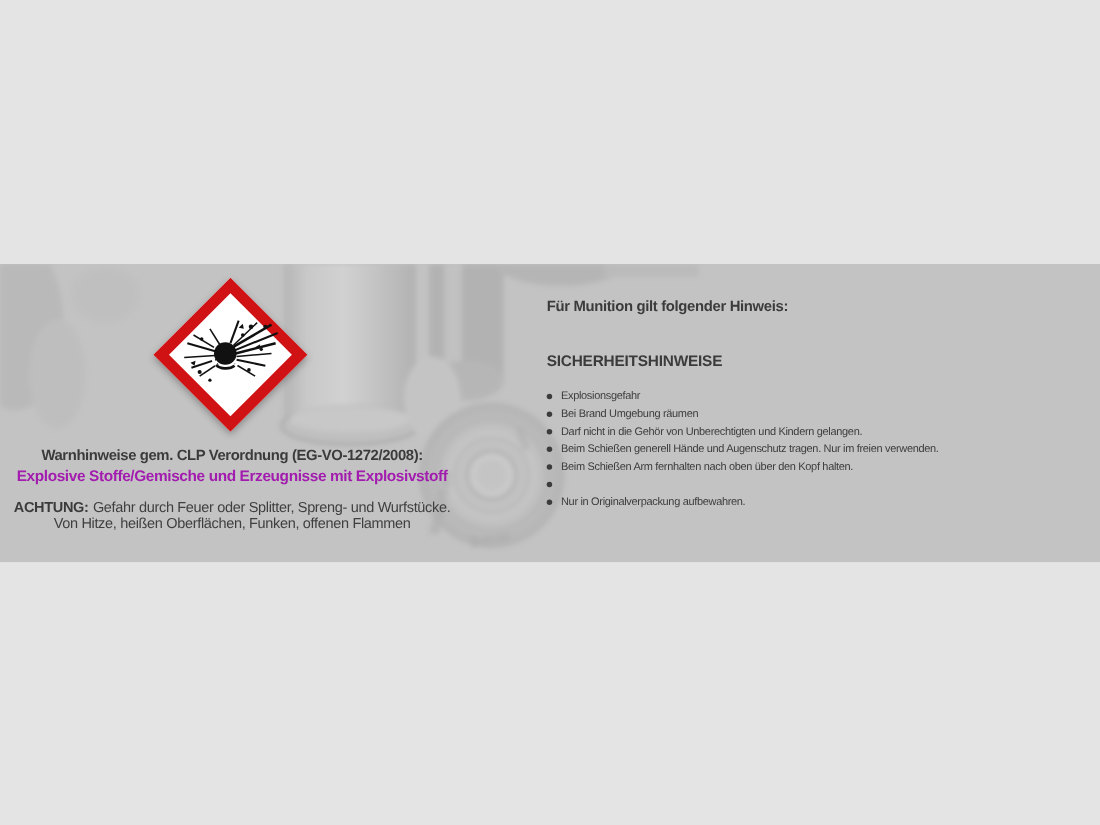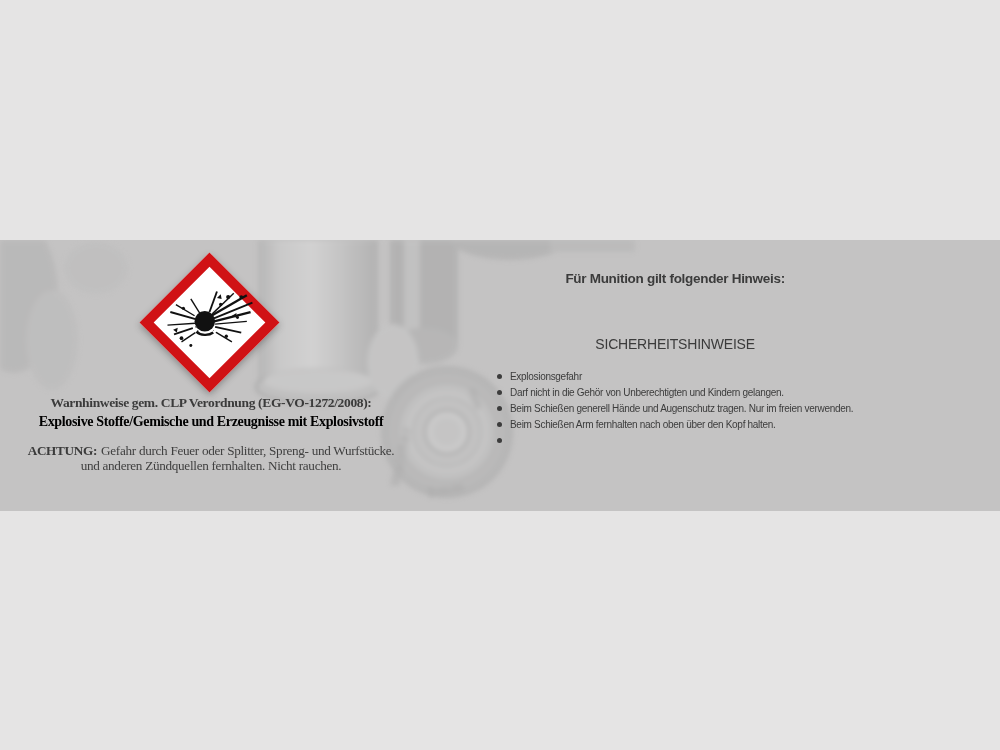--- a/index.html
+++ b/index.html
@@ -29,32 +29,32 @@
   }
   
   .clp{
     position:absolute;left:0;top:404px;width:422px;
     text-align:center;color:#3b3b3b;
   }
   .clp-title{
     font-size:13.5px;font-weight:bold;letter-spacing:-.35px;white-space:nowrap;
   }
   .clp-hazard{
-    font-size:14px;font-weight:bold;color:#000000;letter-spacing:-.35px;
+    font-size:14px;font-weight:bold;color:#a21caf;letter-spacing:-.35px;
     white-space:nowrap;margin-top:3px;
   }
   .clp-attention{
     margin-top:13px;font-size:13.2px;line-height:15px;letter-spacing:-.3px;color:#3f3f3f;
   }
   .clp-attention .signal{font-weight:bold;margin-right:4px;color:#3b3b3b;}
   .clp-attention div{white-space:nowrap;}
   
-  .safety{position:absolute;left:497px;top:271px;color:#3b3b3b;text-align:center;}
+  .safety{position:absolute;left:497px;top:271px;color:#3b3b3b;}
   .safety-intro{font-size:13.5px;font-weight:bold;letter-spacing:-.3px;white-space:nowrap;}
-  .safety-heading{font-size:14px;font-weight:normal;letter-spacing:-.2px;margin-top:50px;white-space:nowrap;}
+  .safety-heading{font-size:14px;font-weight:bold;letter-spacing:-.2px;margin-top:34px;white-space:nowrap;}
   .safety-list{list-style:none;margin:16px 0 0 0;padding:0;}
   .safety-list li{
     display:flex;align-items:center;height:16.1px;
     font-size:10px;letter-spacing:-.3px;color:#3c3c3c;white-space:nowrap;
   }
   .bullet-dot{
     flex:0 0 auto;width:5px;height:5px;border-radius:50%;
     background:#3c3c3c;margin-right:8px;
   }
 </style>
@@ -100,51 +100,59 @@
       <circle cx="447" cy="192" r="66" fill="url(#gB)"></circle>
       <circle cx="447" cy="192" r="50" fill="none" stroke="#a8a8a8" stroke-width="2.5"></circle>
       <circle cx="447" cy="192" r="34" fill="#c2c2c2" stroke="#adadad" stroke-width="2"></circle>
       <circle cx="447" cy="192" r="22" fill="#d0d0d0" stroke="#9f9f9f" stroke-width="2.5"></circle>
       <circle cx="447" cy="192" r="14" fill="#c6c6c6"></circle>
       <text x="399" y="247" font-size="14" letter-spacing="1.5" transform="rotate(-78 399 247)">Walther</text>
       <text x="428" y="258" font-size="15" letter-spacing="1" transform="rotate(-10 428 258)">9mm</text>
       <text x="468" y="150" font-size="12" transform="rotate(70 468 150)">mm</text>
     </svg>
 
-    <div class="clp" style="position:absolute;left:0;top:155px;font-family:Liberation Serif, serif;">
+    <div class="clp" style="position:absolute;left:0;top:166px;">
       <div class="clp-title">Warnhinweise gem. CLP Verordnung (EG-VO-1272/2008):</div>
       <div class="clp-hazard">Explosive Stoffe/Gemische und Erzeugnisse mit Explosivstoff</div>
       <div class="clp-attention">
         <div><span class="signal">ACHTUNG:</span><span>Gefahr durch Feuer oder Splitter, Spreng- und Wurfstücke.</span></div>
-        <div>und anderen Zündquellen fernhalten. Nicht rauchen.</div>
+        <div>Von Hitze, heißen Oberflächen, Funken, offenen Flammen</div>
       </div>
     </div>
 
     <div class="safety" style="position:absolute;left:497px;top:31px;">
       <div class="safety-intro">Für Munition gilt folgender Hinweis:</div>
       <div class="safety-heading">SICHERHEITSHINWEISE</div>
       <ul class="safety-list">
         <li>
             <span class="bullet-dot"></span>
             <span>Explosionsgefahr</span>
+          </li>
+        <li>
+            <span class="bullet-dot"></span>
+            <span>Bei Brand Umgebung räumen</span>
           </li>
         <li>
             <span class="bullet-dot"></span>
             <span>Darf nicht in die Gehör von Unberechtigten und Kindern gelangen.</span>
           </li>
         <li>
             <span class="bullet-dot"></span>
             <span>Beim Schießen generell Hände und Augenschutz tragen. Nur im freien verwenden.</span>
           </li>
         <li>
             <span class="bullet-dot"></span>
             <span>Beim Schießen Arm fernhalten nach oben über den Kopf halten.</span>
           </li>
         <li>
             <span class="bullet-dot"></span>
+          </li>
+        <li>
+            <span class="bullet-dot"></span>
+            <span>Nur in Originalverpackung aufbewahren.</span>
           </li>
       </ul>
     </div>
   </div>
 
   <div class="ghs-diamond">
     <svg class="ghs-icon" width="104" height="84" viewBox="-55 -45 110 90">
       <g stroke="#111" fill="none">
         <line x1="2" y1="-8" x2="40" y2="-30" stroke-width="2.5"></line>
         <line x1="4" y1="-5" x2="46" y2="-22" stroke-width="2"></line>

